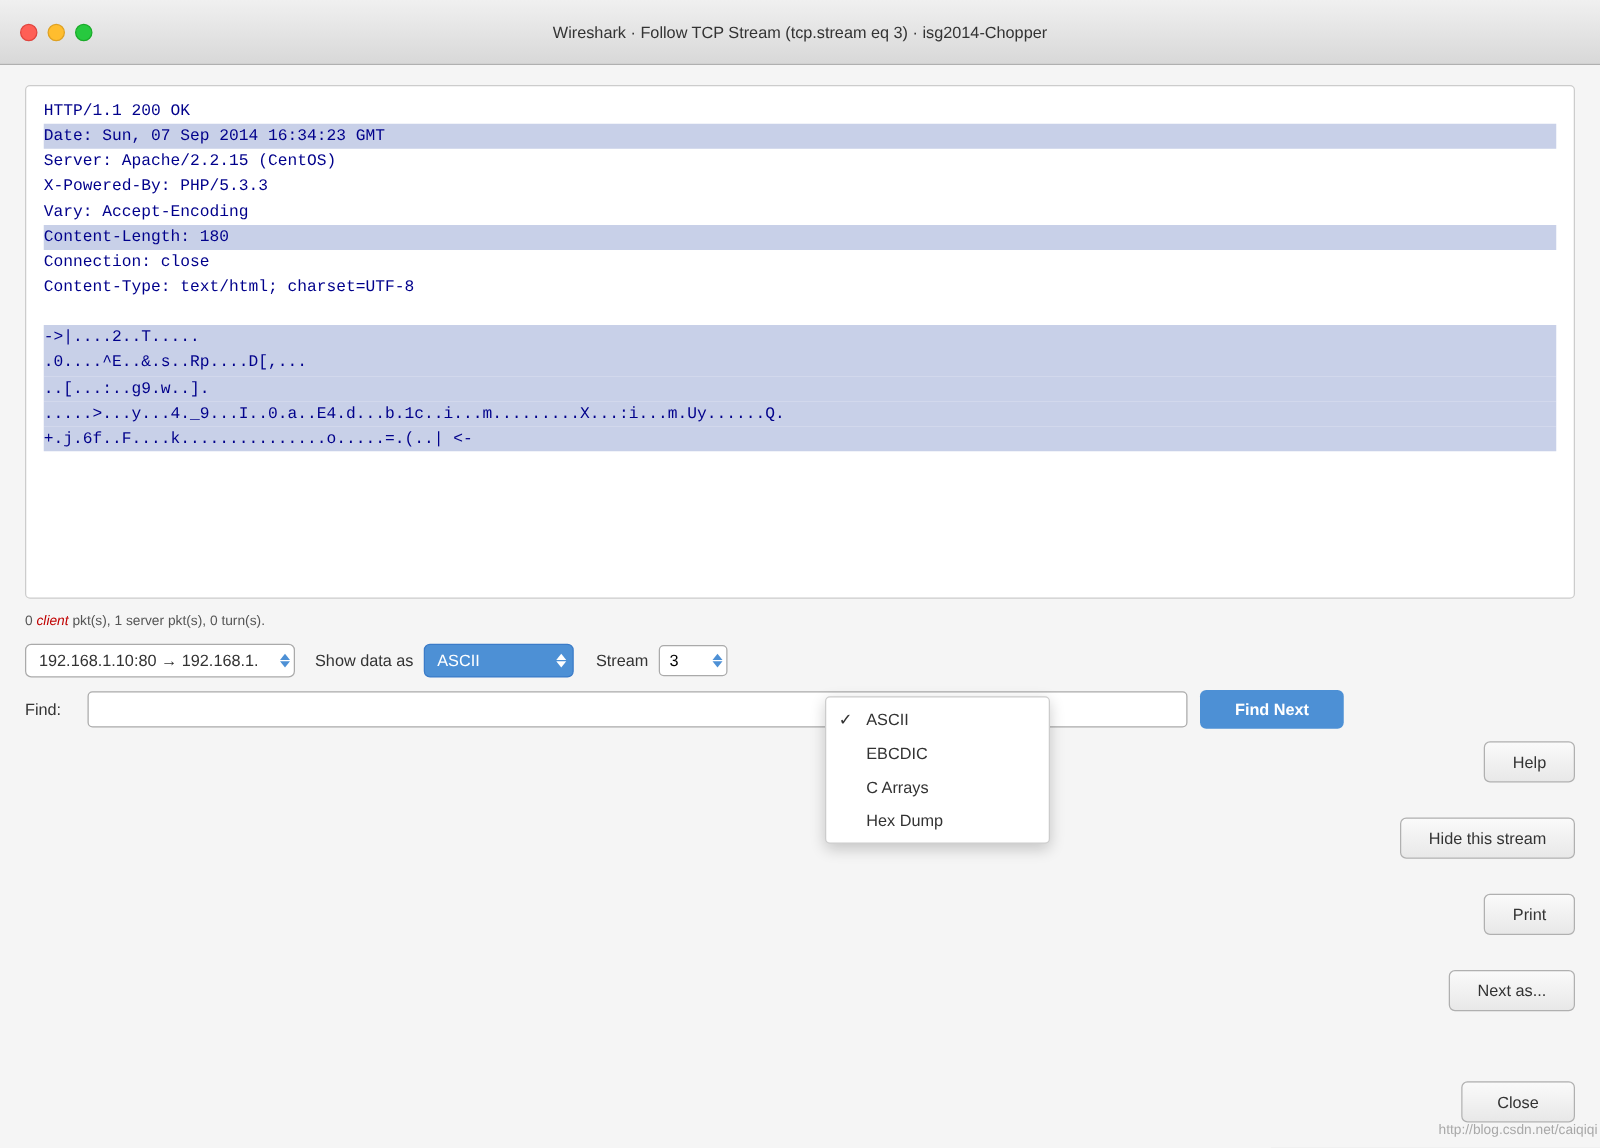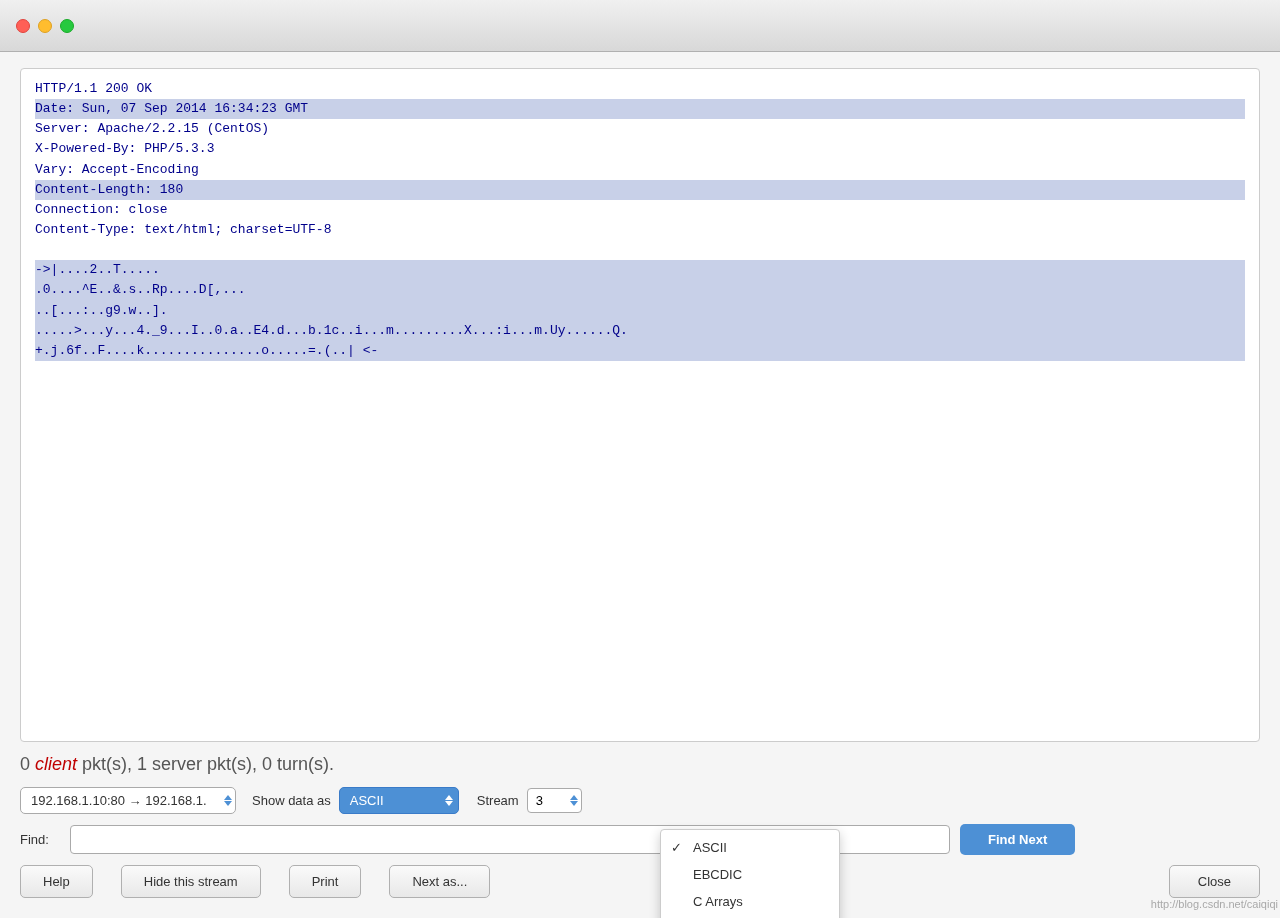--- a/index.html
+++ b/index.html
@@ -77,21 +77,21 @@
       white-space: pre;
     }
 
     .stream-line { display: block; }
     .stream-line.highlighted {
       background: #c8d0e8;
     }
 
     
     .stats-line {
-      font-size: 18px;
+      font-size: 11px;
       color: #555;
       padding: 2px 0;
     }
     .stats-line .client-label { color: #c00000; font-style: italic; }
 
     
     .controls-row {
       display: flex;
       align-items: center;
       gap: 8px;
@@ -254,23 +254,24 @@
       border-radius: 5px;
       padding: 8px 28px;
       font-size: 13px;
       cursor: pointer;
       font-weight: 700;
     }
 
     
     .bottom-row {
       display: flex;
-      align-items: center;
+      align-items: flex-end;
       gap: 28px;
       padding-bottom: 4px;
+      flex-direction: column;
     }
 
     .bottom-btn {
       background: linear-gradient(to bottom, #fafafa, #e8e8e8);
       border: 1px solid #b0b0b0;
       border-radius: 5px;
       padding: 8px 22px;
       font-size: 13px;
       cursor: pointer;
       color: #333;
@@ -300,20 +301,21 @@
   </style>
 </head>
 <body>
 
 <div class="titlebar">
   <div class="titlebar-buttons">
     <div class="tb-btn tb-close"></div>
     <div class="tb-btn tb-min"></div>
     <div class="tb-btn tb-max"></div>
   </div>
+  <span class="titlebar-title">Wireshark · Follow TCP Stream (tcp.stream eq 3) · isg2014-Chopper</span>
 </div>
 
 <div class="window">
 
   <div class="stream-content" id="stream-content"><span class="stream-line">HTTP/1.1 200 OK</span><span class="stream-line highlighted">Date: Sun, 07 Sep 2014 16:34:23 GMT</span><span class="stream-line">Server: Apache/2.2.15 (CentOS)</span><span class="stream-line">X-Powered-By: PHP/5.3.3</span><span class="stream-line">Vary: Accept-Encoding</span><span class="stream-line highlighted">Content-Length: 180</span><span class="stream-line">Connection: close</span><span class="stream-line">Content-Type: text/html; charset=UTF-8</span><span class="stream-line">&nbsp;</span><span class="stream-line highlighted">-&gt;|....2..T.....</span><span class="stream-line highlighted">.0....^E..&amp;.s..Rp....D[,...</span><span class="stream-line highlighted">..[...:..g9.w..].</span><span class="stream-line highlighted">.....&gt;...y...4._9...I..0.a..E4.d...b.1c..i...m.........X...:i...m.Uy......Q.</span><span class="stream-line highlighted">+.j.6f..F....k...............o.....=.(..| &lt;-</span></div>
 
   <div class="stats-line">
     0 <span class="client-label">client</span> pkt(s), 1 server pkt(s), 0 turn(s).
   </div>
 

